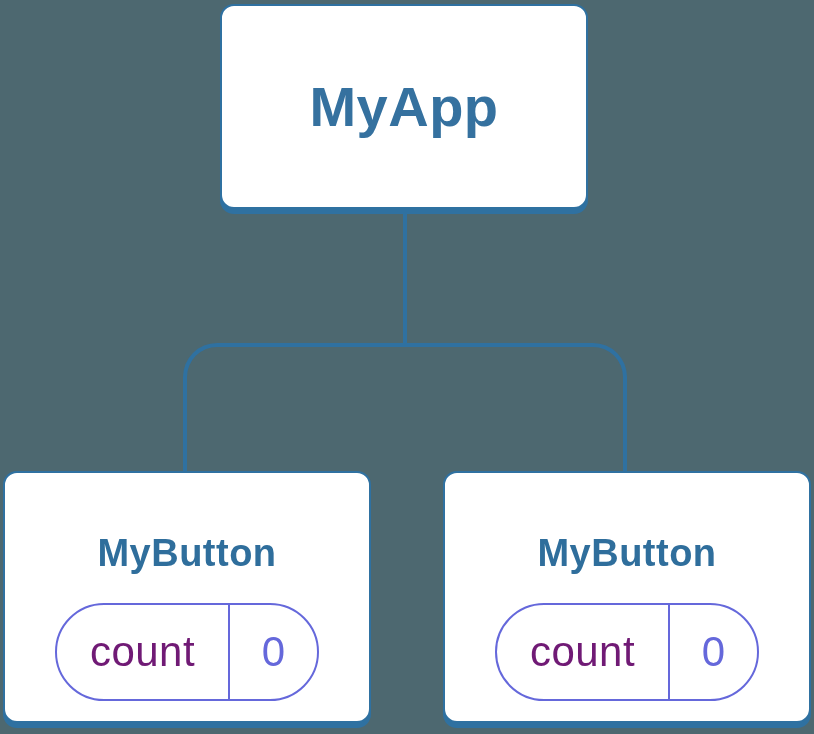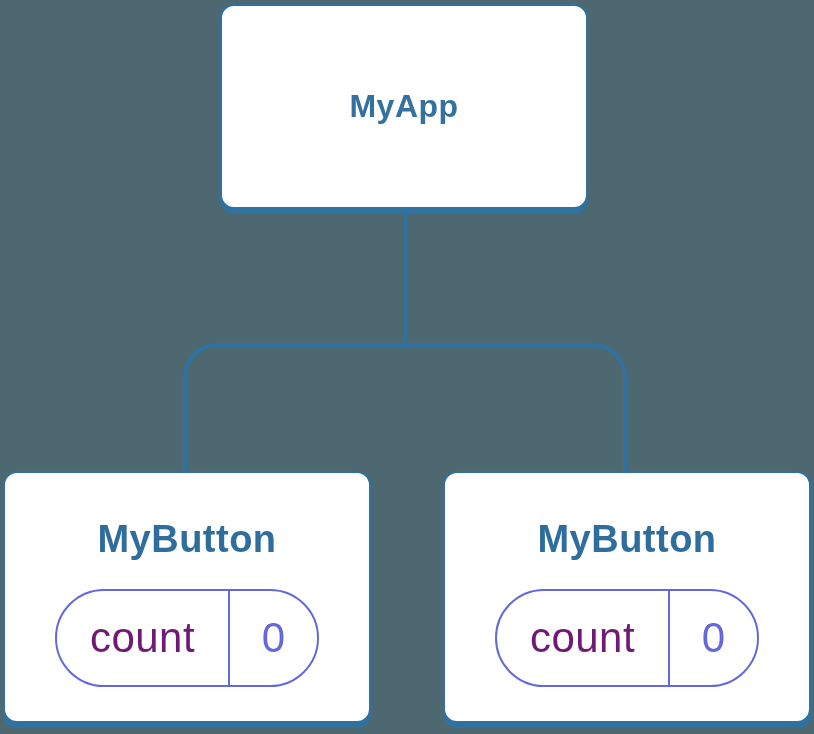--- a/index.html
+++ b/index.html
@@ -27,21 +27,21 @@
     top: 4px;
     width: 368px;
     height: 205px;
     display: flex;
     align-items: center;
     justify-content: center;
   }
 
   .node-root .node-label {
     color: #35719F;
-    font-size: 32px;
+    font-size: 56px;
     font-weight: 600;
     letter-spacing: 0.5px;
   }
 
   .trunk-line {
     position: absolute;
     left: 403px;
     top: 211px;
     width: 4px;
     height: 134px;
@@ -57,21 +57,21 @@
     border: 4px solid #2F71A1;
     border-bottom: none;
     border-radius: 34px 34px 0 0;
     background: transparent;
   }
 
   .node-child {
     top: 471px;
     width: 368px;
     height: 252px;
-    padding-top: 42px;
+    padding-top: 56px;
   }
   .node-child.left  { left: 3px; }
   .node-child.right { left: 443px; }
 
   .node-child .node-label {
     display: block;
     text-align: center;
     color: #2F6E9C;
     font-size: 38px;
     font-weight: 600;

